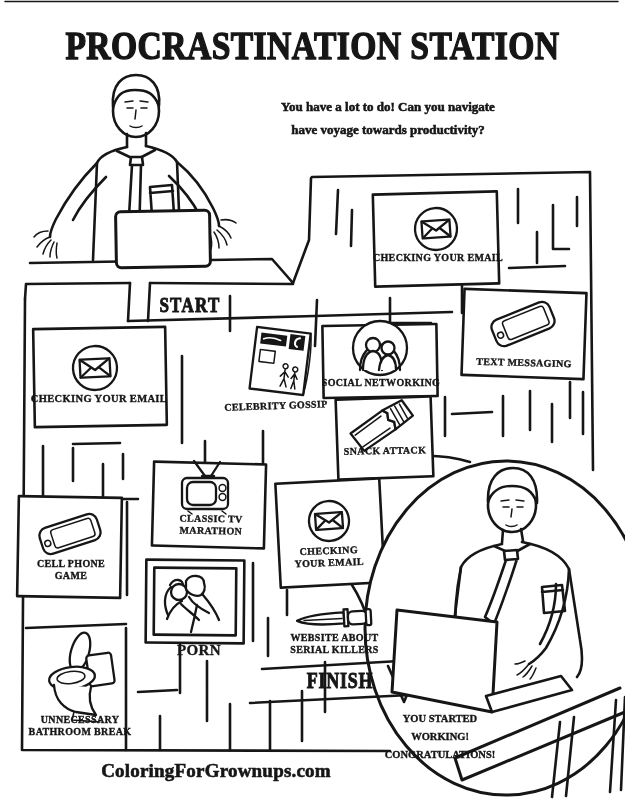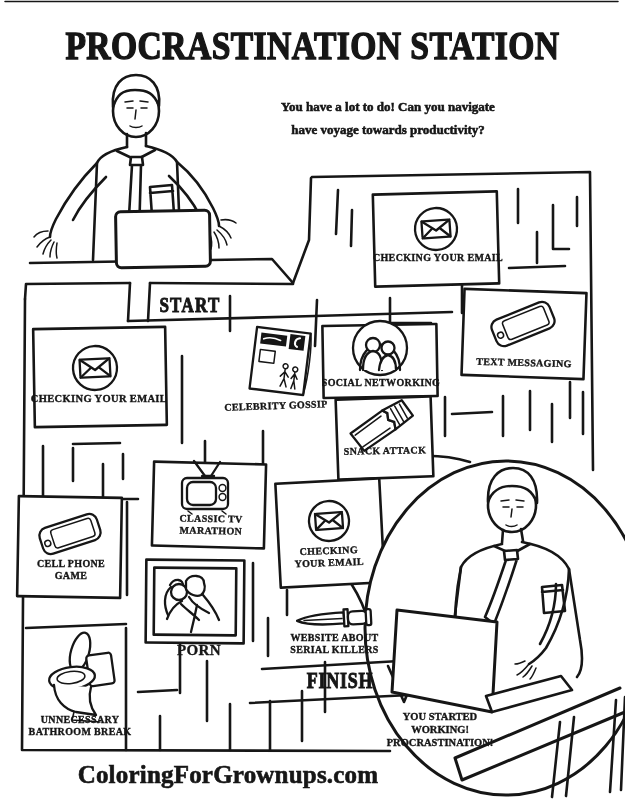--- a/index.html
+++ b/index.html
@@ -16,23 +16,23 @@
   .station{font-size:10px;letter-spacing:.35px;-webkit-text-stroke:.35px #161616;line-height:12px}
   .nw{white-space:nowrap}
   .title{left:0;top:22px;width:625px;font-size:40px;letter-spacing:.5px;
          -webkit-text-stroke:1.4px #161616;transform:scaleX(.84);transform-origin:50% 50%}
   .intro{left:168px;top:95px;width:440px;font-size:13px;line-height:23px;
          -webkit-text-stroke:.55px #161616}
   .startlbl{left:140px;top:294px;width:100px;font-size:20px;letter-spacing:1.5px;
          -webkit-text-stroke:.9px #161616;transform:scaleX(.85);transform-origin:50% 50%}
   .finishlbl{left:290px;top:667px;width:100px;font-size:23px;letter-spacing:1px;
          -webkit-text-stroke:1px #161616;transform:scaleX(.78);transform-origin:50% 50%}
-  .ending{left:375px;top:710px;width:130px;font-size:10.5px;line-height:13px;
+  .ending{left:375px;top:710px;width:130px;font-size:10.5px;line-height:18px;
          -webkit-text-stroke:.35px #161616}
-  .footer{left:28px;top:760px;width:400px;font-size:25px;letter-spacing:.2px;
+  .footer{left:16px;top:760px;width:400px;font-size:19px;letter-spacing:.2px;
          -webkit-text-stroke:.6px #161616}
 </style>
 </head>
 <body>
 
 <div class="page">
 
 <svg class="art" width="625" height="800" viewBox="0 0 625 800">
 
   <path class="w thin" d="M5,1.5 L618,1.5"></path>
@@ -221,18 +221,18 @@
 <div class="t station nw" style="left:340px;top:445px;width:90px;transform:rotate(-1deg)">SNACK ATTACK</div>
 <div class="t station" style="left:173px;top:513px;width:76px;transform:rotate(1deg)">CLASSIC TV MARATHON</div>
 <div class="t station" style="left:291px;top:545px;width:76px;transform:rotate(-2deg)">CHECKING YOUR EMAIL</div>
 <div class="t station" style="left:31px;top:558px;width:80px">CELL PHONE GAME</div>
 <div class="t station nw" style="left:169px;top:644px;width:60px;font-size:15px">PORN</div>
 <div class="t station" style="left:286px;top:632px;width:97px">WEBSITE ABOUT SERIAL KILLERS</div>
 <div class="t station" style="left:25px;top:714px;width:110px">UNNECESSARY BATHROOM BREAK</div>
 
 <div class="t ending">
   <span style="display:block">YOU STARTED WORKING!</span>
-  <span style="display:block">PROCRASTINATION!</span>
+  <span style="display:block">CONGRATULATIONS!</span>
 </div>
 
 <div class="t footer">ColoringForGrownups.com</div>
 
 </div>
 
 </body></html>

